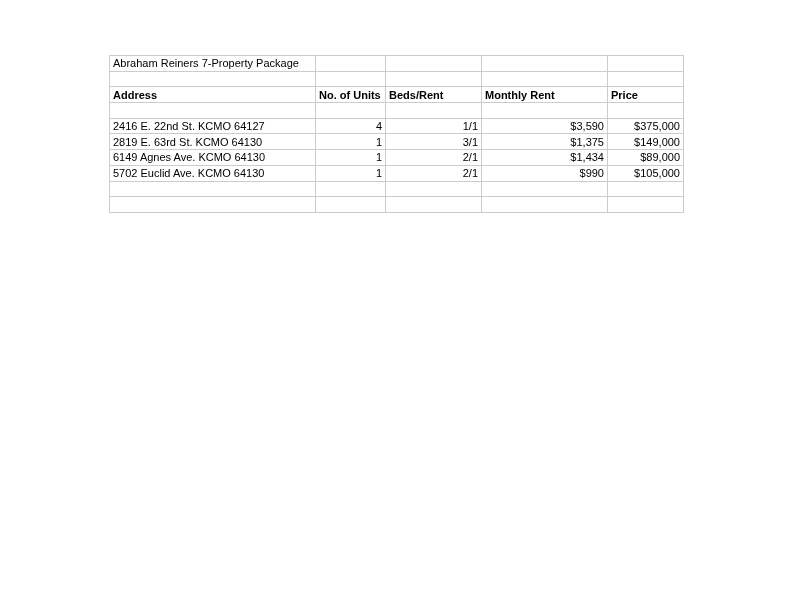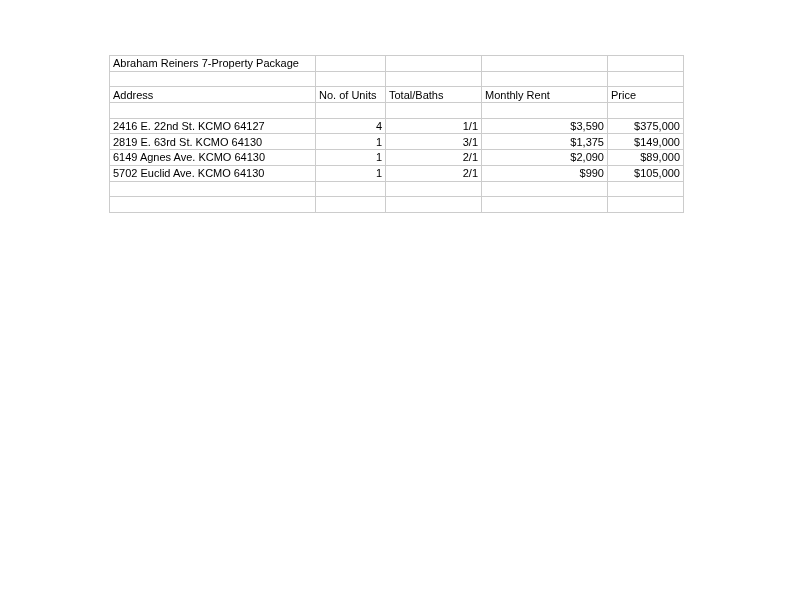--- a/index.html
+++ b/index.html
@@ -32,21 +32,21 @@
     padding: 0 3px;
     font-size: 11px;
     line-height: 12px;
     vertical-align: middle;
     white-space: nowrap;
     overflow: visible;
     text-align: left;
     color: #000000;
   }
   table.sheet td.r { text-align: right; }
-  table.sheet td.hdr { font-weight: normal; margin-left: 42px; }
+  table.sheet td.hdr { font-weight: bold; margin-left: 42px; }
 </style>
 </head>
 <body>
 
 <div class="sheet-wrap">
   <table class="sheet">
     <colgroup>
       <col style="width:206px">
       <col style="width:70px">
       <col style="width:96px">
@@ -67,21 +67,21 @@
       <td></td>
       <td></td>
       <td></td>
       <td></td>
       <td></td>
     </tr>
 
     <tr>
       <td class="hdr">Address</td>
       <td class="hdr">No. of Units</td>
-      <td class="hdr">Total/Baths</td>
+      <td class="hdr">Beds/Rent</td>
       <td class="hdr">Monthly Rent</td>
       <td class="hdr">Price</td>
     </tr>
 
     <tr>
       <td></td>
       <td></td>
       <td></td>
       <td></td>
       <td></td>
@@ -98,21 +98,21 @@
       <td>2819 E. 63rd St. KCMO 64130</td>
       <td class="r">1</td>
       <td class="r">3/1</td>
       <td class="r">$1,375</td>
       <td class="r">$149,000</td>
     </tr>
     <tr>
       <td>6149 Agnes Ave. KCMO 64130</td>
       <td class="r">1</td>
       <td class="r">2/1</td>
-      <td class="r">$2,090</td>
+      <td class="r">$1,434</td>
       <td class="r">$89,000</td>
     </tr>
     <tr>
       <td>5702 Euclid Ave. KCMO 64130</td>
       <td class="r">1</td>
       <td class="r">2/1</td>
       <td class="r">$990</td>
       <td class="r">$105,000</td>
     </tr>
 

